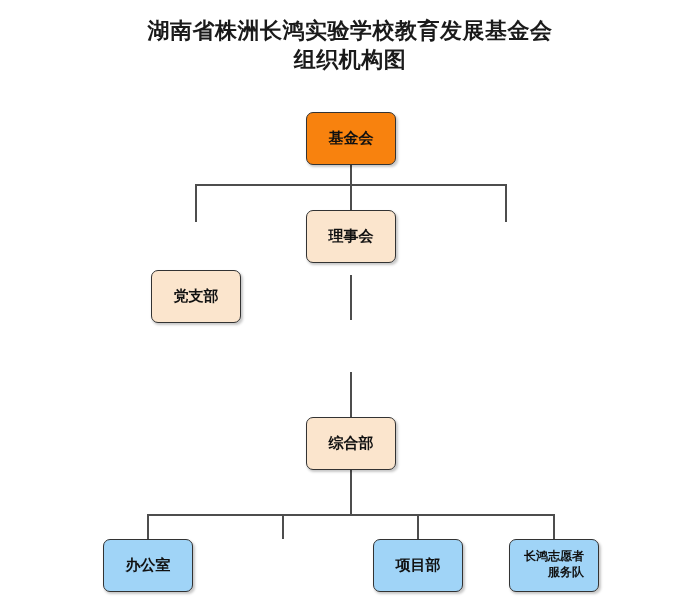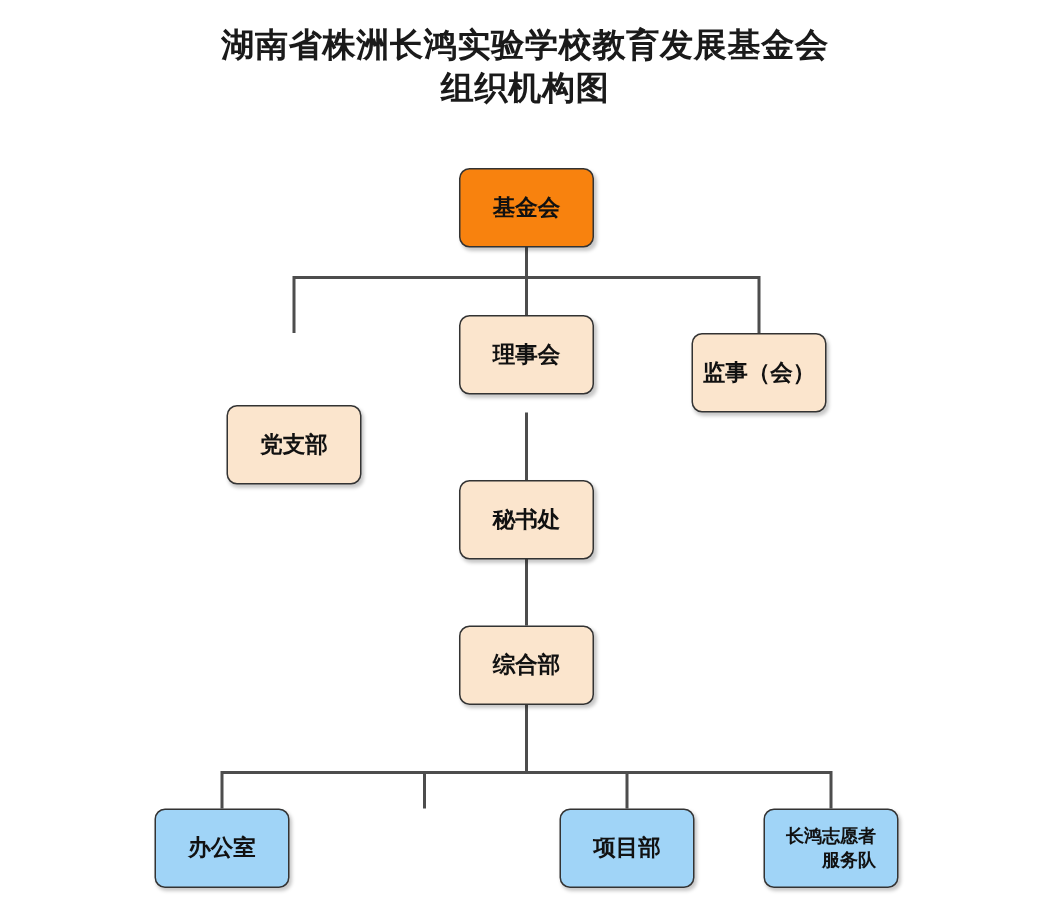--- a/index.html
+++ b/index.html
@@ -43,21 +43,21 @@
     font-size: 15px;
     font-weight: bold;
     color: #111111;
     box-shadow: 1.5px 2px 2.5px rgba(0,0,0,0.22);
     white-space: pre-line;
     line-height: 1.25;
   }
   .node.root { background: var(--root_fill, #F8820E); margin-top: 12px; }
   .node.mid  { background: var(--mid_fill,  #FBE5CD); }
   .node.leaf { background: var(--leaf_fill, #A0D4F7); text-align: right; }
-  .node.small-text { font-size: 12px; line-height: 1.3; }
+  .node.small-text { font-size: 12px; line-height: 1.3; font-family: Liberation Mono, monospace; }
 
   .vline {
     position: absolute;
     width: 1.6px;
     background: var(--line_color, #4d4d4d);
   }
   .hline {
     position: absolute;
     height: 1.6px;
     background: var(--line_color, #4d4d4d);
@@ -84,23 +84,21 @@
   <div class="hline" style="left:148px; top:514px; width:406px;"></div>
   <div class="vline" style="left:147px; top:514px; height:25px;"></div>
   <div class="vline" style="left:282px; top:514px; height:25px;"></div>
   <div class="vline" style="left:417px; top:514px; height:25px;"></div>
   <div class="vline" style="left:553px; top:514px; height:25px;"></div>
 
   <div class="node root" style="left:306px; top:100px;">基金会</div>
 
   <div class="node mid" style="left:151px; top:222px;margin-top:48px;">党支部</div>
   <div class="node mid" style="left:306px; top:210px;">理事会</div>
-  <div class="node mid" style="left:461px; top:222px;">监事（会）</div>
 
-  <div class="node mid" style="left:306px; top:320px;">秘书处</div>
 
   <div class="node mid" style="left:306px; top:417px;">综合部</div>
 
   <div class="node leaf" style="left:103px; top:539px;">办公室</div>
   <div class="node leaf" style="left:373px; top:539px;">项目部</div>
   <div class="node leaf small-text" style="left:509px; top:539px;">长鸿志愿者
 服务队</div>
 
 </div>
 

